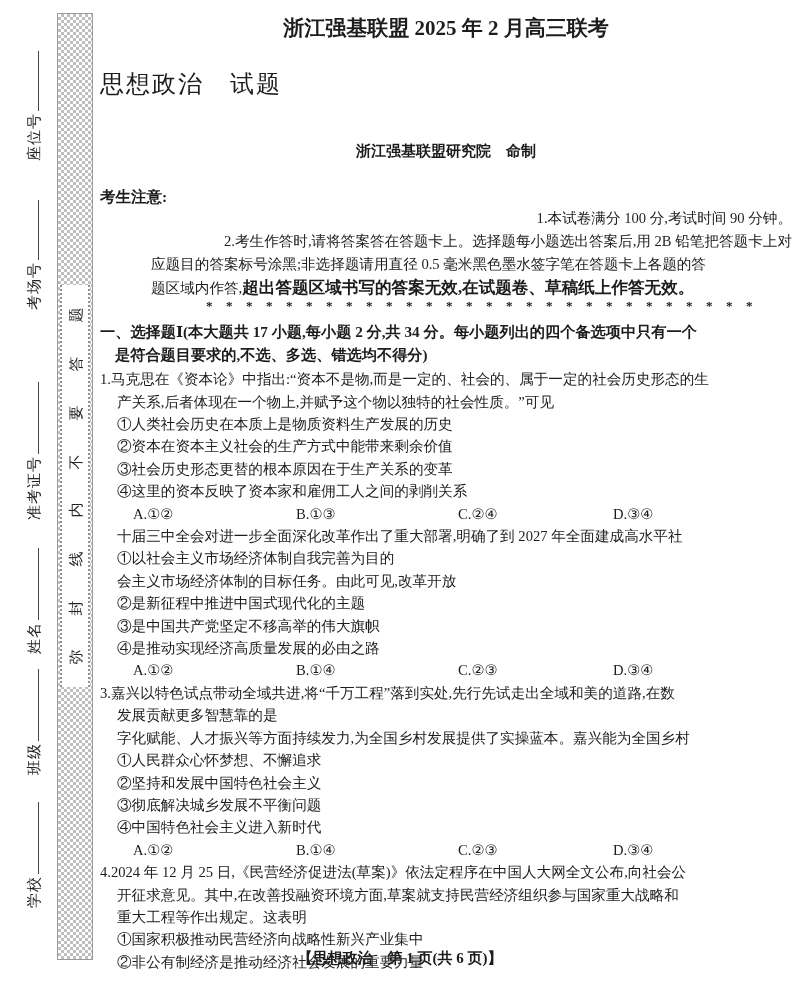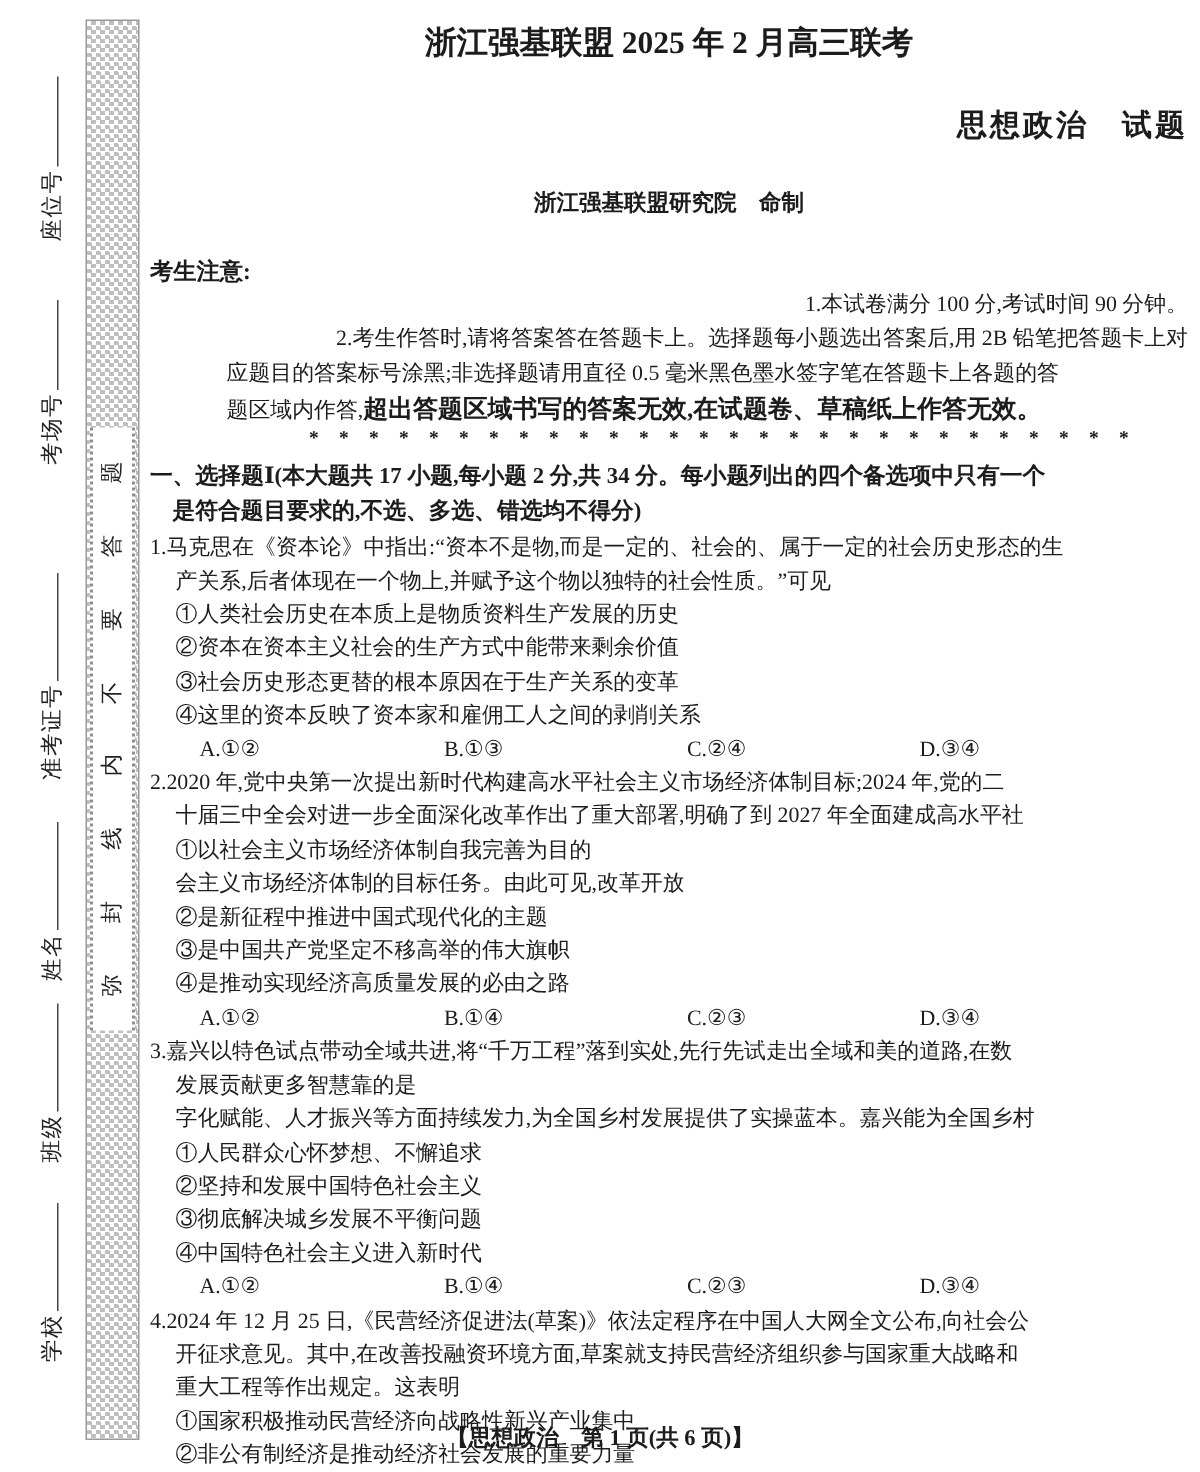--- a/index.html
+++ b/index.html
@@ -42,22 +42,22 @@
   .blank-line {
     display:inline-block; width:60px; height:1em;
     border-bottom:1.2px solid #444; margin-left:2px; vertical-align:baseline;
   }
   .blank-long { width:72px; }
 
   
   .main { position:absolute; left:100px; top:0; width:692px; }
 
   .exam-title  { margin-top:15px; text-align:center; font-weight:bold; font-size:21px; line-height:27px; }
-  .subject-title { margin-top:25px; text-align:right; font-weight:bold; font-size:20px; line-height:34px; letter-spacing:2px; }
-  .issuer      { margin-top:25px; text-align:center; font-weight:bold; font-size:15px; line-height:20px; }
+  .subject-title { margin-top:25px; text-align:left; font-weight:normal; font-size:24px; line-height:34px; letter-spacing:2px; }
+  .issuer      { margin-top:40px; text-align:center; font-weight:bold; font-size:15px; line-height:20px; }
 
   .notice-head { margin-top:25px; font-weight:bold; font-size:15.5px; line-height:21px; }
   .n-line  { font-size:14.6px; line-height:23px; }
   .ind-34  { padding-left:34px;text-align:right; }
   .ind-51  { padding-left:51px; }
   .n-bold  { font-weight:bold; font-size:16.6px; }
   .stars   {
     padding-left:106px; font-weight:bold; font-size:13px; line-height:12px;
     letter-spacing:13.5px; color:#161616; overflow:hidden; white-space:nowrap; height:13px;
   }
@@ -144,21 +144,20 @@
         <div class="q-line stmt">④这里的资本反映了资本家和雇佣工人之间的剥削关系</div>
         <div class="optrow">
           <span class="opt-a">A.①②</span>
           <span class="opt-b">B.①③</span>
           <span class="opt-c">C.②④</span>
           <span>D.③④</span>
         </div>
       </div>
 
       <div>
-        <div class="q-line">2.2020 年,党中央第一次提出新时代构建高水平社会主义市场经济体制目标;2024 年,党的二</div>
         <div class="q-line q-cont">十届三中全会对进一步全面深化改革作出了重大部署,明确了到 2027 年全面建成高水平社</div>
         <div class="q-line stmt">①以社会主义市场经济体制自我完善为目的</div>
         <div class="q-line q-cont">会主义市场经济体制的目标任务。由此可见,改革开放</div>
         <div class="q-line stmt">②是新征程中推进中国式现代化的主题</div>
         <div class="q-line stmt">③是中国共产党坚定不移高举的伟大旗帜</div>
         <div class="q-line stmt">④是推动实现经济高质量发展的必由之路</div>
         <div class="optrow">
           <span class="opt-a">A.①②</span>
           <span class="opt-b">B.①④</span>
           <span class="opt-c">C.②③</span>

